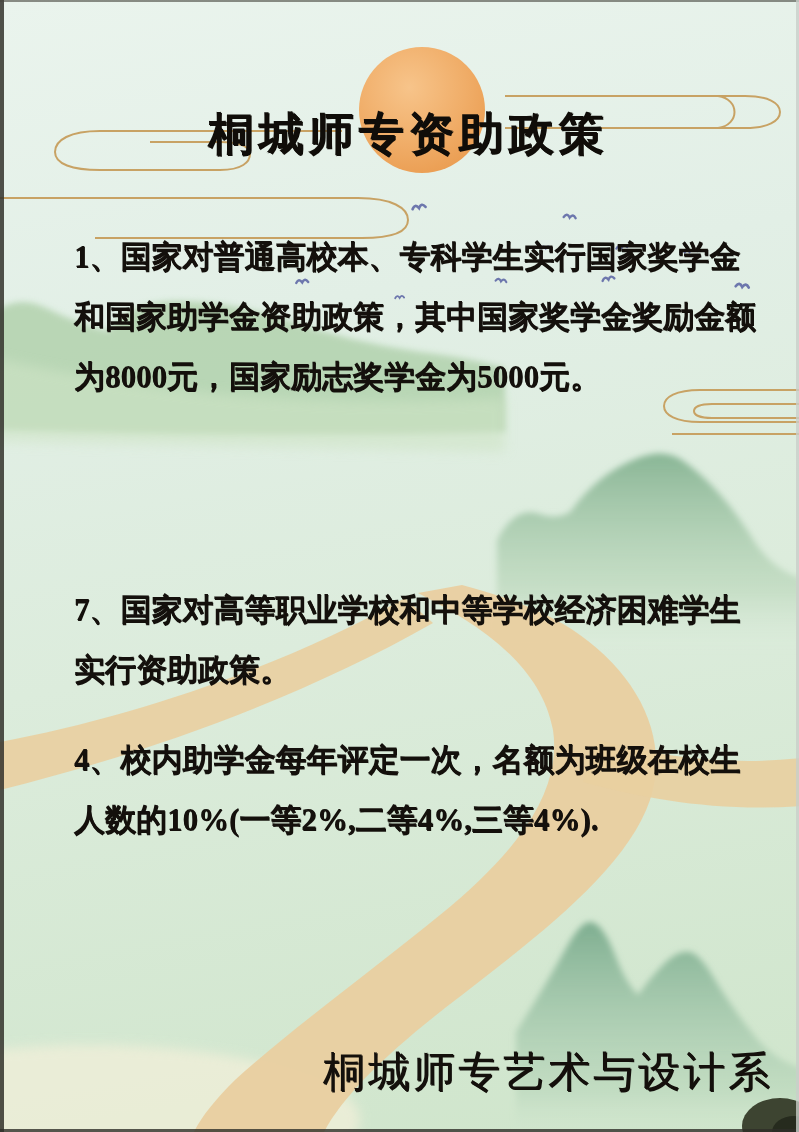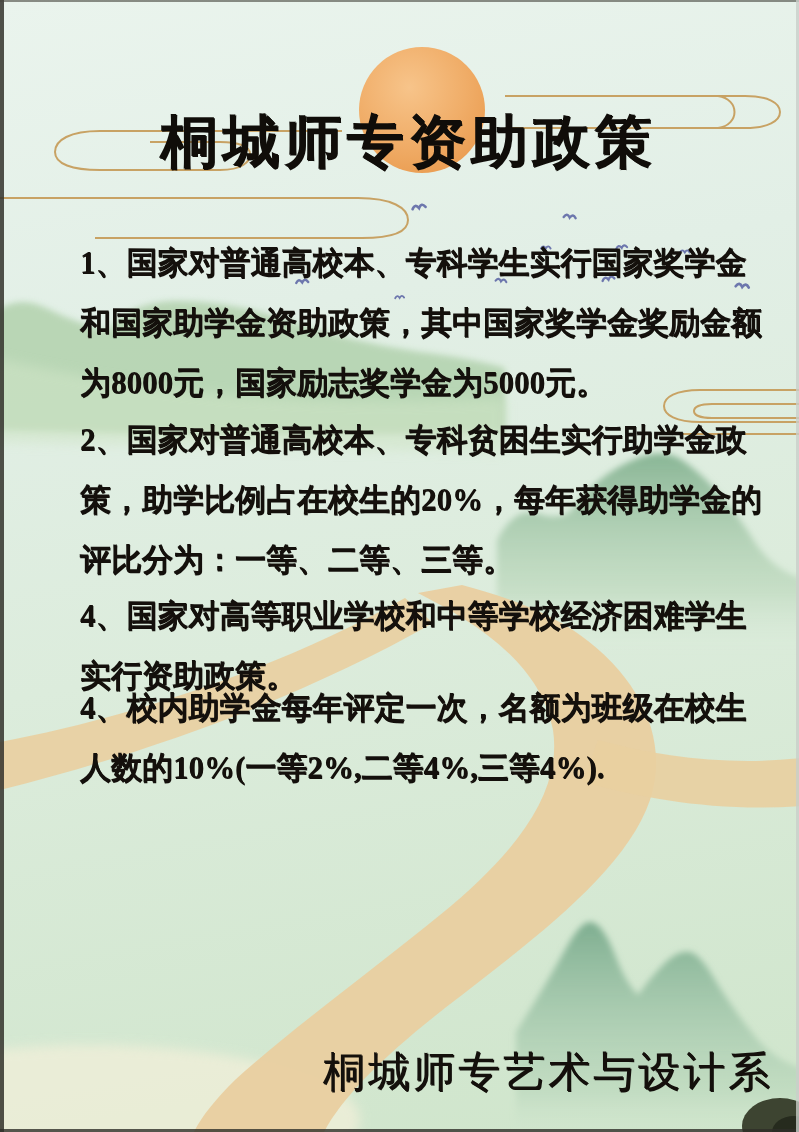--- a/index.html
+++ b/index.html
@@ -8,36 +8,36 @@
     width:799px;height:1132px;
     overflow:hidden;
     background:linear-gradient(170deg,#eaf4ed 0%,#e2efe6 28%,#dcecdc 55%,#cfe5cb 100%);
     font-family:"Liberation Serif","DejaVu Serif",serif;
   }
   .bg{position:absolute;left:0;top:0;width:799px;height:1132px;}
   .title{
     position:absolute;left:0;top:104px;width:100%;
     margin:0;padding-left:18px;box-sizing:border-box;
     text-align:center;
-    font-size:57px;font-weight:bold;letter-spacing:5px;
+    font-size:45px;font-weight:bold;letter-spacing:5px;
     color:#100d09;
     text-shadow:1px 1px 0 #100d09;
     white-space:nowrap;
   }
   .item{
-    position:absolute;left:72px;width:692px;margin:8px;
+    position:absolute;left:72px;width:692px;margin:2px;
     font-size:31px;font-weight:bold;line-height:60px;
     color:#14100c;
     word-break:break-all;
     text-shadow:0.6px 0.6px 0 #14100c;
   }
   .item1{top:225px;}
   .item2{top:402px;}
   .item3{top:578px;}
-  .item4{top:670px;}
+  .item4{top:728px;}
   .item5{top:841px;}
   .footer{
     position:absolute;right:26px;top:1044px;margin:0;
     font-size:42px;font-weight:normal;letter-spacing:3px;
     color:#14100c;
     text-shadow:1px 1px 0 #14100c;
     white-space:nowrap;
   }
 </style>
 </head>
@@ -135,19 +135,18 @@
 
     <rect x="0" y="0" width="4" height="1132" fill="#33332c" opacity="0.85"></rect>
     <rect x="0" y="0" width="799" height="2" fill="#44443c" opacity="0.6"></rect>
     <rect x="0" y="1129" width="799" height="3" fill="#2e2e28" opacity="0.8"></rect>
     <rect x="796" y="0" width="3" height="1132" fill="#c9cec9" opacity="0.8"></rect>
   </svg>
 
   <h1 class="title">桐城师专资助政策</h1>
 
   <p class="item item1">1、国家对普通高校本、专科学生实行国家奖学金和国家助学金资助政策，其中国家奖学金奖励金额为8000元，国家励志奖学金为5000元。</p>
-  <p class="item item2">2、国家对普通高校本、专科贫困生实行助学金政策，助学比例占在校生的20%，每年获得助学金的评比分为：一等、二等、三等。</p>
-  <p class="item item3">4、国家对高等职业学校和中等学校经济困难学生实行资助政策。</p>
+  <p class="item item3">7、国家对高等职业学校和中等学校经济困难学生实行资助政策。</p>
   <p class="item item4">4、校内助学金每年评定一次，名额为班级在校生人数的10%(一等2%,二等4%,三等4%).</p>
 
   <p class="footer">桐城师专艺术与设计系</p>
 
 </div>
 
 </body></html>

